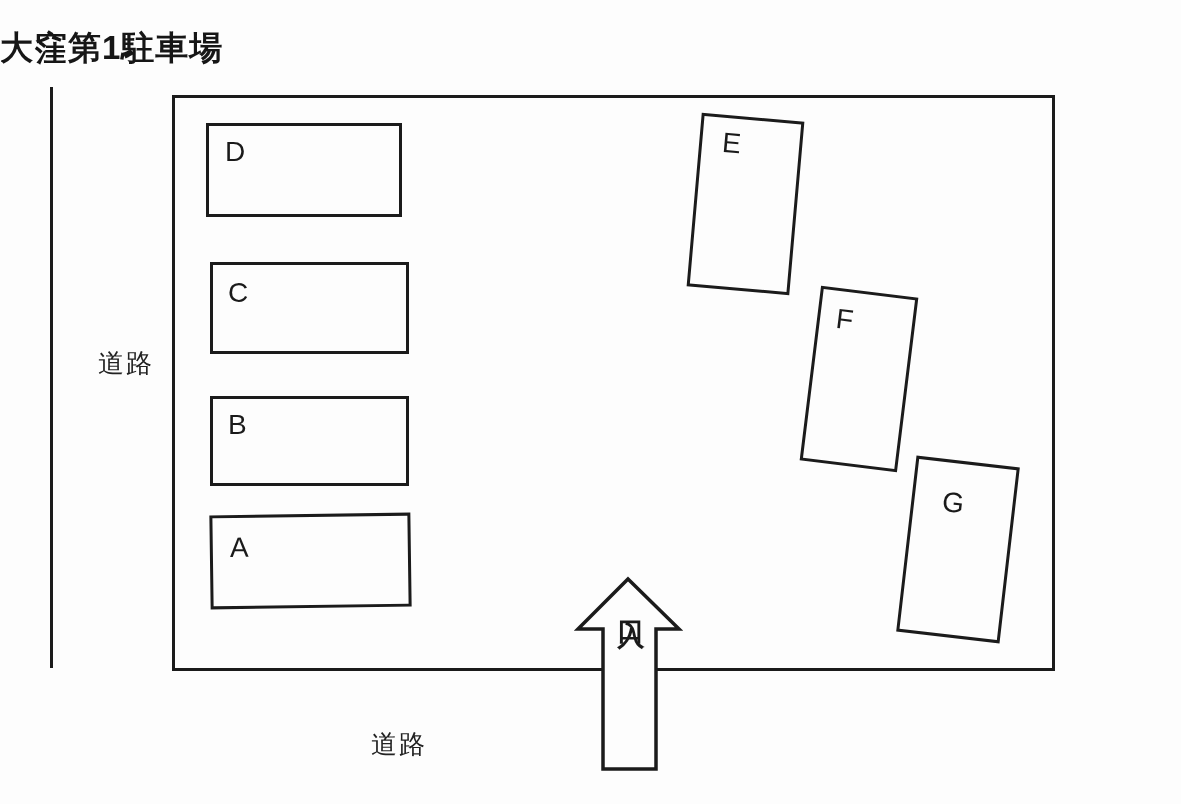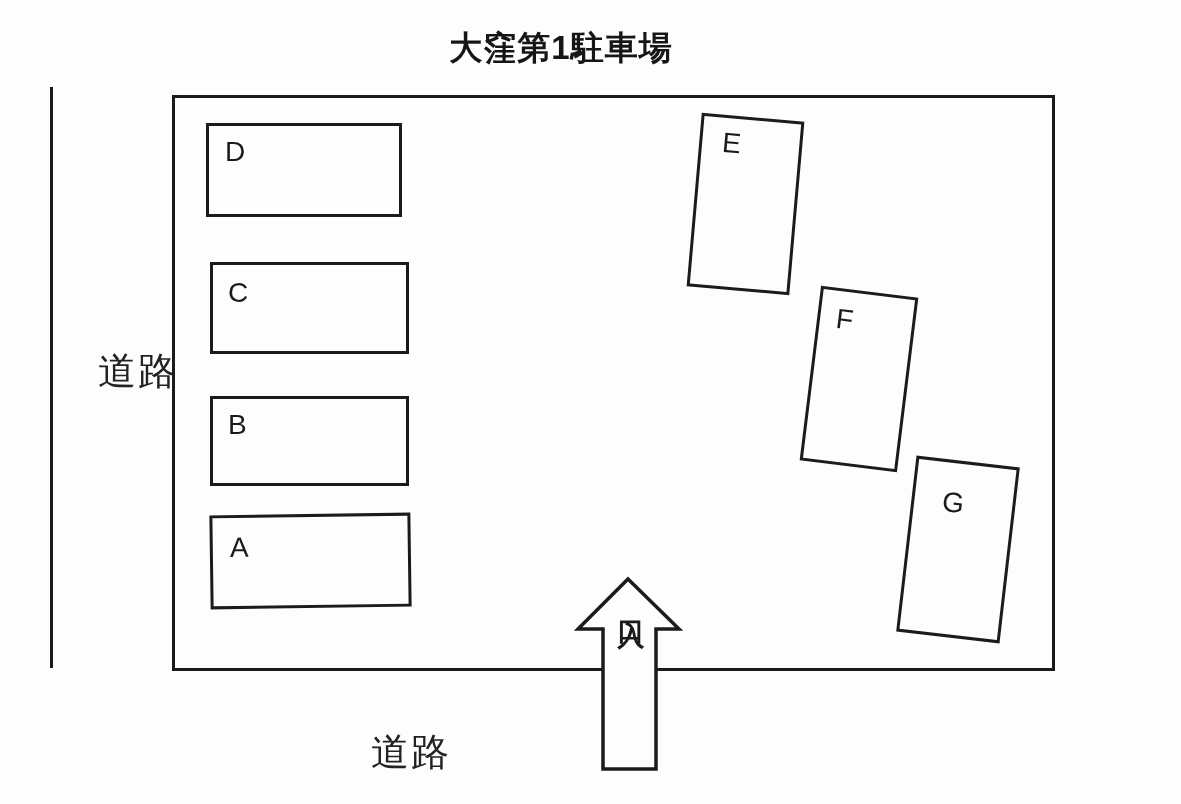--- a/index.html
+++ b/index.html
@@ -12,37 +12,36 @@
     background-color: #fdfdfd;
     overflow: hidden;
     font-family: "Liberation Sans", "DejaVu Sans", sans-serif;
     color: #1a1a1a;
   }
   .diagram-title {
     position: absolute;
     top: 26px;
     left: 0;
     width: 1122px;
-    text-align: center;
     font-size: 33px;
     font-weight: bold;
     letter-spacing: 1px;
     color: #161616;
   }
   .road-line-left {
     position: absolute;
     left: 50px;
     top: 87px;
     width: 3px;
     height: 581px;
     background: #1b1b1b;
   }
   .road-label {
     position: absolute;
-    font-size: 38px;
+    font-size: 26px;
     font-weight: 500;
     color: #222222;
     letter-spacing: 2px;
   }
   .road-label-left { left: 98px; top: 346px; }
   .road-label-bottom { left: 371px; top: 727px; }
   .lot-boundary {
     position: absolute;
     left: 172px;
     top: 95px;

